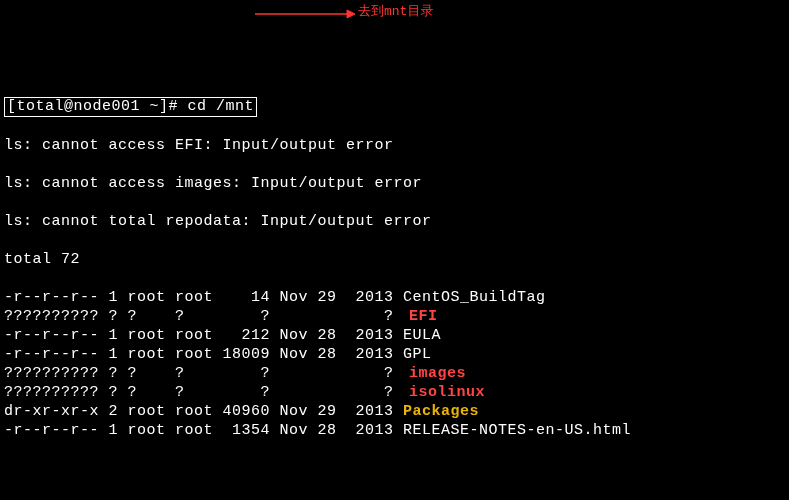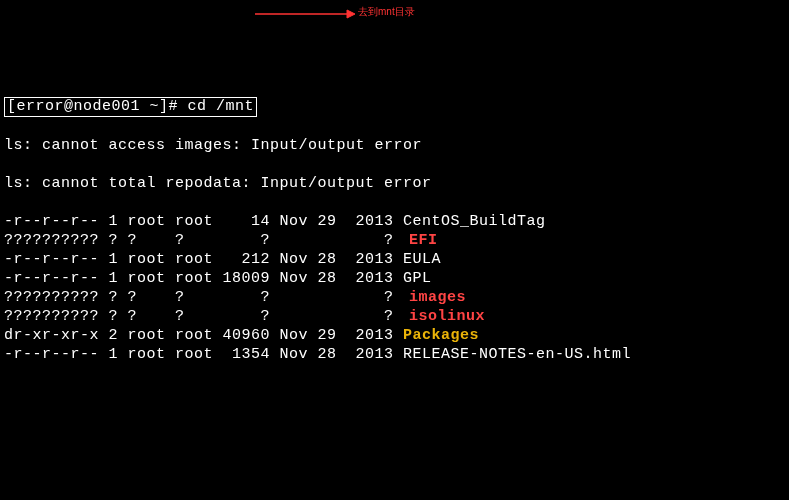--- a/index.html
+++ b/index.html
@@ -17,41 +17,43 @@
     letter-spacing: 0.5px;
   }
   .term {
     padding: 2px 4px;
   }
   .blue { color: #eab308; font-weight: bold; }
   .brightred { color: #ff4444; font-weight: bold; margin-left: 6px; }
   .annotation {
     position: absolute;
     color: #ff3333;
-    font-size: 10px;
-    font-family: Liberation Sans, sans-serif;
+    font-size: 13px;
+    font-family: Liberation Mono, monospace;
     letter-spacing: 0;
   }
   .arrow {
     position: absolute;
     stroke: #ff3333;
     fill: #ff3333;
   }
   .line { display: block; }
   .cmd-line { border: 1px solid #fff; display: inline-block; padding: 0 2px; height: 18px; line-height: 18px; box-sizing: content-box; }
 </style>
 </head>
 <body>
 
 
 
 <div class="term">
-<span class="line"><span class="cmd-line"><span>[error@node001 ~]# </span><span>cd /mnt</span></span></span>
+<span class="line"><span class="cmd-line"><span>[total@node001 ~]# </span><span>cd /mnt</span></span></span>
+<span class="line">ls: cannot access EFI: Input/output error</span>
 <span class="line">ls: cannot access images: Input/output error</span>
 <span class="line">ls: cannot total repodata: Input/output error</span>
+<span class="line">total 72</span>
 <div id="listing"><span class="line"><span>-r--r--r-- 1 root root    14 Nov 29  2013 </span><span>CentOS_BuildTag</span></span><span class="line"><span>?????????? ? ?    ?        ?            ? </span><span class="brightred">EFI</span></span><span class="line"><span>-r--r--r-- 1 root root   212 Nov 28  2013 </span><span>EULA</span></span><span class="line"><span>-r--r--r-- 1 root root 18009 Nov 28  2013 </span><span>GPL</span></span><span class="line"><span>?????????? ? ?    ?        ?            ? </span><span class="brightred">images</span></span><span class="line"><span>?????????? ? ?    ?        ?            ? </span><span class="brightred">isolinux</span></span><span class="line"><span>dr-xr-xr-x 2 root root 40960 Nov 29  2013 </span><span class="blue">Packages</span></span><span class="line"><span>-r--r--r-- 1 root root  1354 Nov 28  2013 </span><span>RELEASE-NOTES-en-US.html</span></span></div>
 
 </div>
 
 <svg class="arrow" style="left:255px; top:8px;" width="100" height="12">
   <line x1="0" y1="6" x2="92" y2="6" stroke="#ff3333" stroke-width="1.5"></line>
   <polygon points="92,2 100,6 92,10"></polygon>
 </svg>
 <div class="annotation" style="left:358px; top:2px;">去到mnt目录</div>
 

